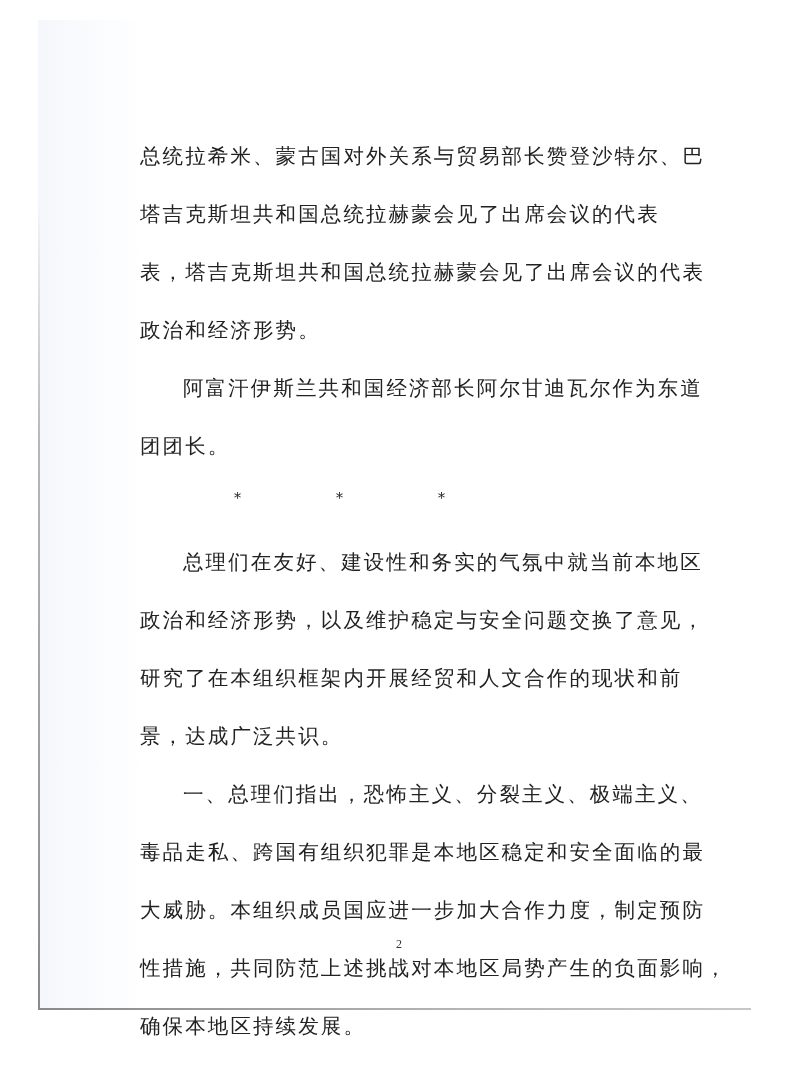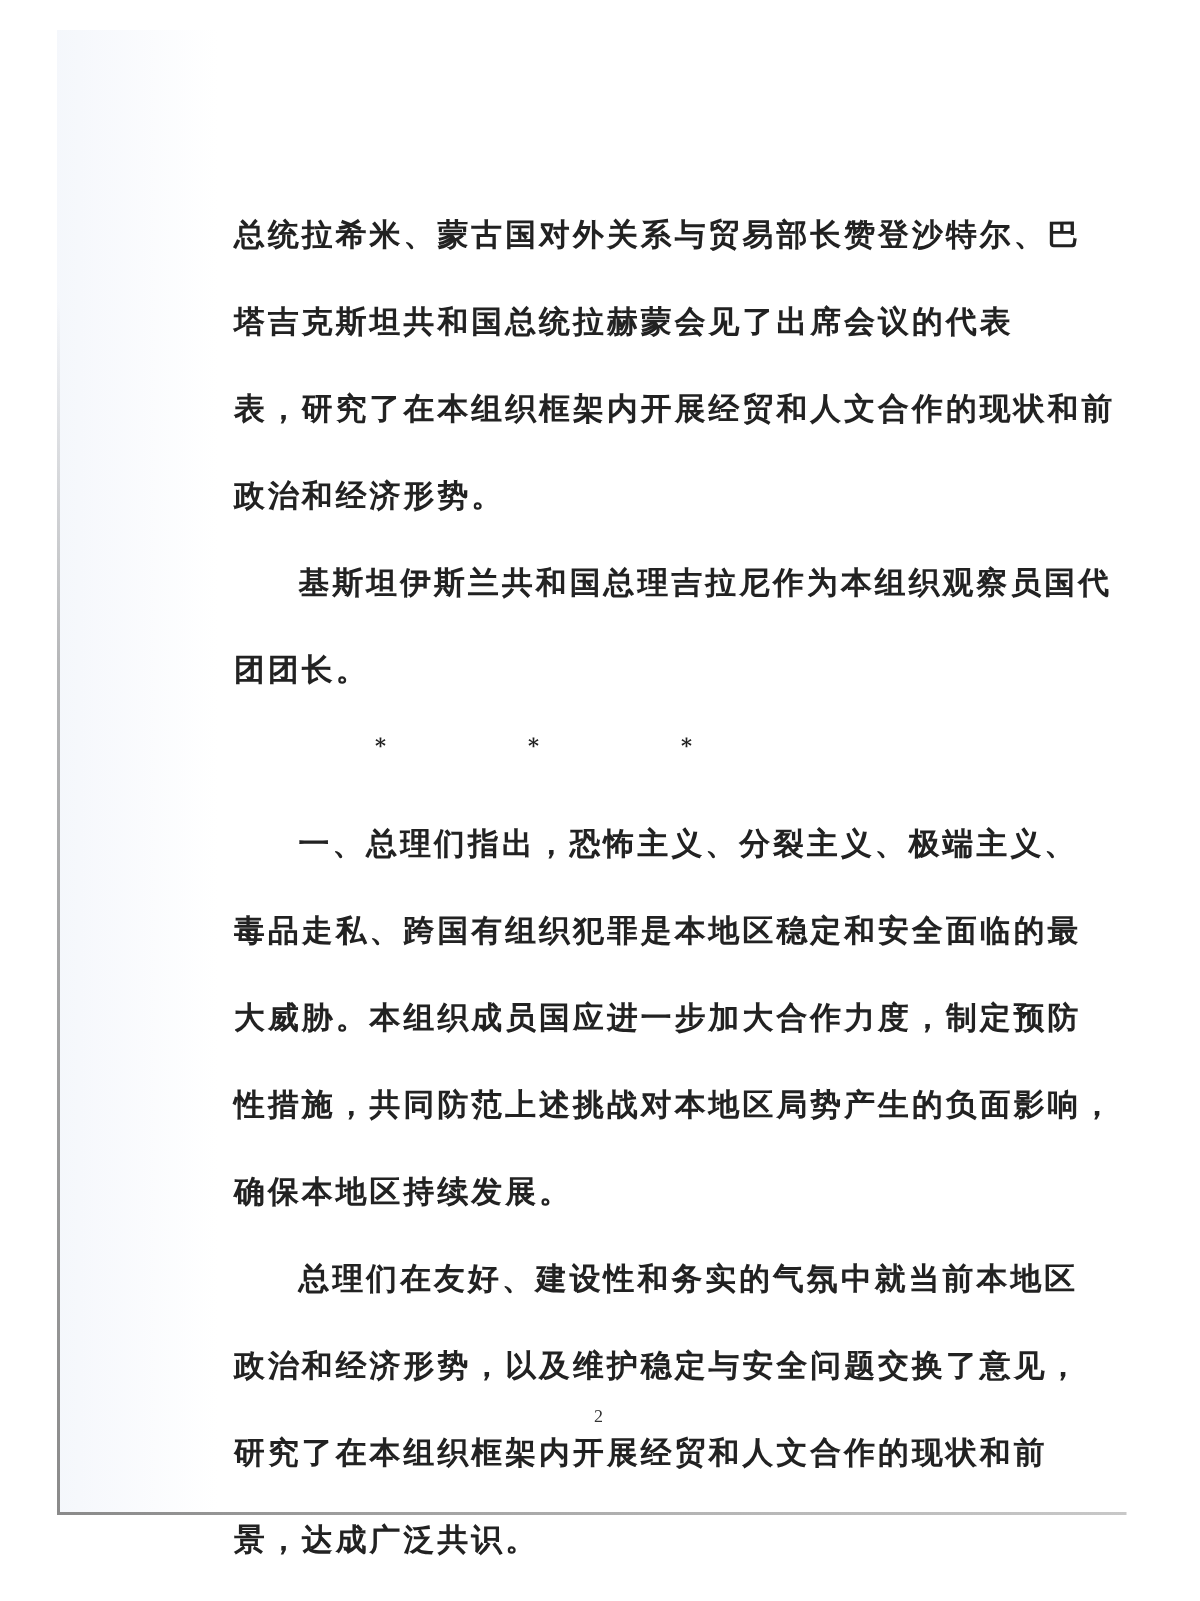--- a/index.html
+++ b/index.html
@@ -14,21 +14,21 @@
   }
   .page-edge-bottom {
     position: absolute; left: 38px; top: 1008px; width: 713px; height: 1.5px;
     background: linear-gradient(to right, #8a8a8a 0%, #b5b5b5 60%, #c8c8c8 100%);
   }
   .page-tint {
     position: absolute; left: 38px; top: 20px; width: 713px; height: 988px;
     background: linear-gradient(to right, rgba(225,232,245,0.35), rgba(255,255,255,0) 15%);
   }
   .content {
-    position: absolute; left: 156px; top: 139px; width: 500px; font-weight: bold;
+    position: absolute; left: 140px; top: 139px; width: 500px;
   }
   .line {
     height: 34px; line-height: 34px; font-size: 20.5px; white-space: nowrap;
     letter-spacing: 2.1px; margin-bottom: 24px;
   }
   .indent { padding-left: 43px; }
   .stars {
     height: 34px; line-height: 34px; margin-bottom: 24px; position: relative; font-size: 14px;
   }
   .stars span { position: absolute; top: -6px; }
@@ -42,45 +42,45 @@
 
 <div class="page-tint"></div>
 <div class="page-edge-left"></div>
 <div class="page-edge-bottom"></div>
 
 <div class="content">
 
   <div>
     <div class="line">总统拉希米、蒙古国对外关系与贸易部长赞登沙特尔、巴</div>
     <div class="line">塔吉克斯坦共和国总统拉赫蒙会见了出席会议的代表</div>
-    <div class="line">表，研究了在本组织框架内开展经贸和人文合作的现状和前</div>
+    <div class="line">表，塔吉克斯坦共和国总统拉赫蒙会见了出席会议的代表</div>
     <div class="line">政治和经济形势。</div>
   </div>
 
   <div>
-    <div class="line indent">基斯坦伊斯兰共和国总理吉拉尼作为本组织观察员国代</div>
+    <div class="line indent">阿富汗伊斯兰共和国经济部长阿尔甘迪瓦尔作为东道</div>
     <div class="line">团团长。</div>
   </div>
 
   <div class="stars">
     <span style="left:94px">*</span>
     <span style="left:196px">*</span>
     <span style="left:298px">*</span>
   </div>
 
   <div>
+    <div class="line indent">总理们在友好、建设性和务实的气氛中就当前本地区</div>
+    <div class="line">政治和经济形势，以及维护稳定与安全问题交换了意见，</div>
+    <div class="line">研究了在本组织框架内开展经贸和人文合作的现状和前</div>
+    <div class="line">景，达成广泛共识。</div>
+  </div>
+
+  <div>
     <div class="line indent">一、总理们指出，恐怖主义、分裂主义、极端主义、</div>
     <div class="line">毒品走私、跨国有组织犯罪是本地区稳定和安全面临的最</div>
     <div class="line">大威胁。本组织成员国应进一步加大合作力度，制定预防</div>
     <div class="line">性措施，共同防范上述挑战对本地区局势产生的负面影响，</div>
     <div class="line">确保本地区持续发展。</div>
   </div>
 
-  <div>
-    <div class="line indent">总理们在友好、建设性和务实的气氛中就当前本地区</div>
-    <div class="line">政治和经济形势，以及维护稳定与安全问题交换了意见，</div>
-    <div class="line">研究了在本组织框架内开展经贸和人文合作的现状和前</div>
-    <div class="line">景，达成广泛共识。</div>
-  </div>
-
 </div>
 
 <div class="page-number">2</div>
 
 </body></html>

